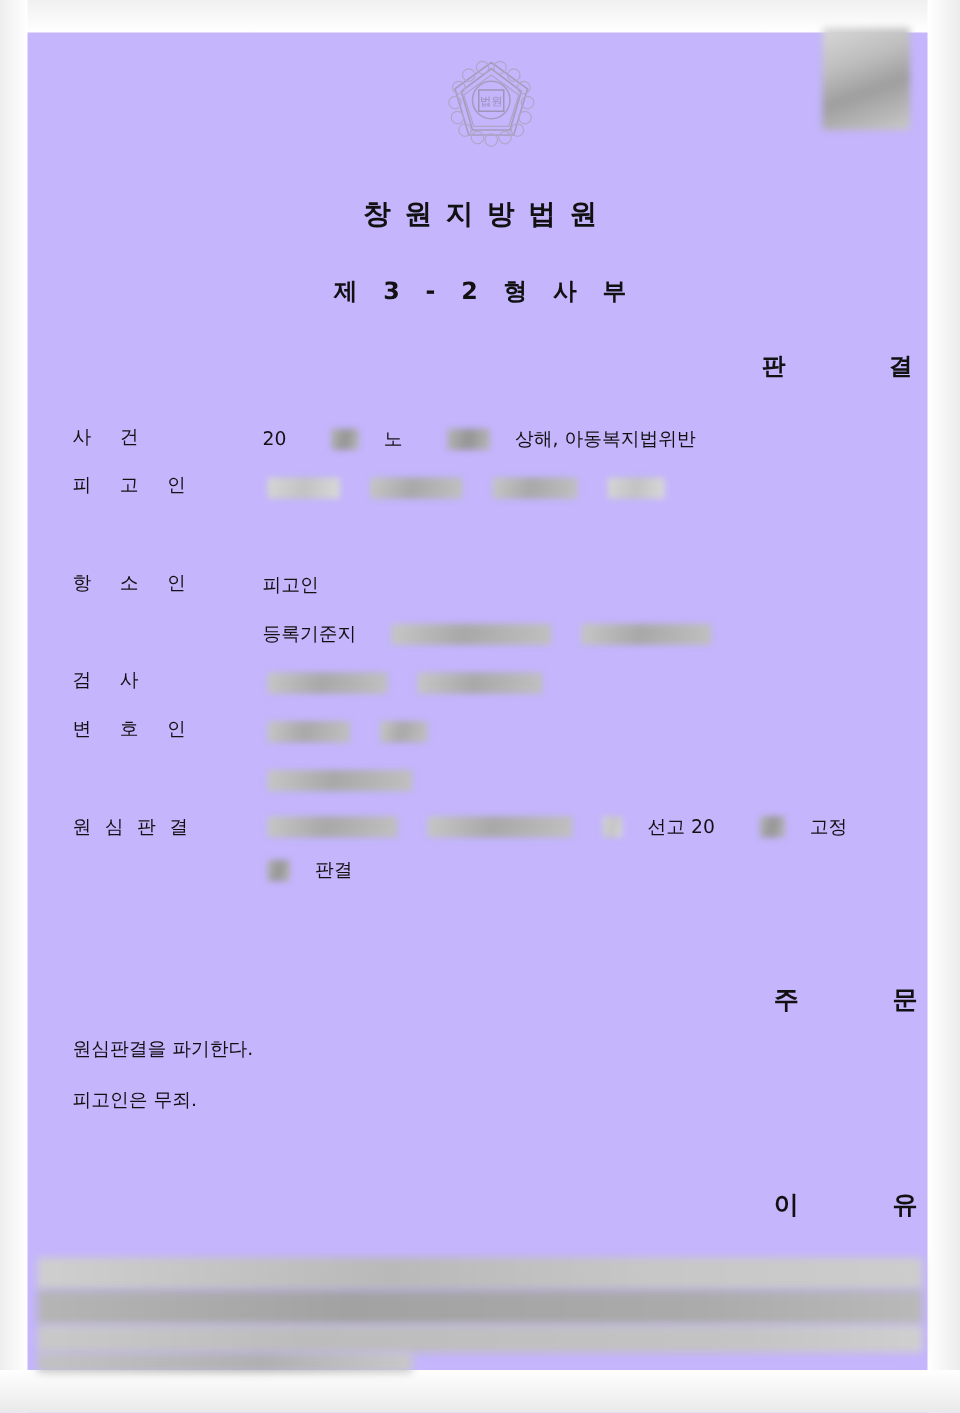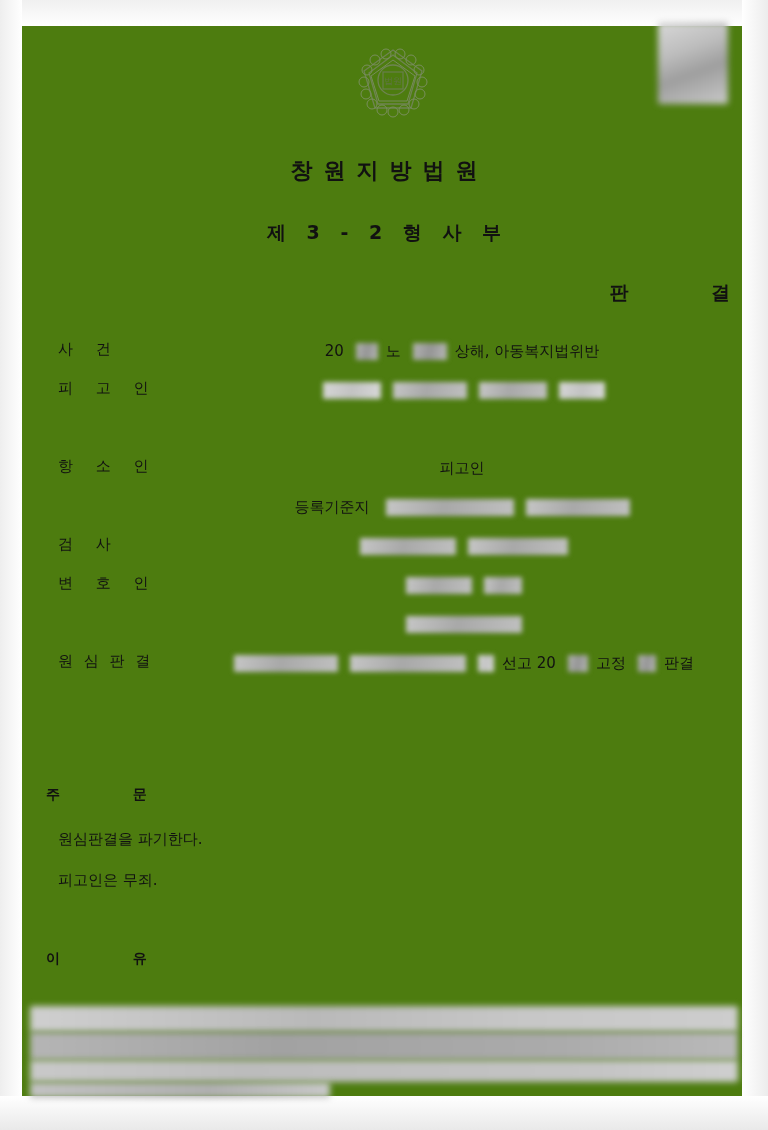--- a/index.html
+++ b/index.html
@@ -13,21 +13,21 @@
     position: relative;
     font-family: "DejaVu Sans", "Liberation Sans", sans-serif;
     color: #1a1a1a;
     overflow: hidden;
   }
 
   
   .page {
     position: absolute;
     inset: 0;
-    background: #4d7c0f;
+    background: #c4b5fd;
     text-decoration: underline;
   }
   
   .scan-shade-top {
     position: absolute;
     left: 0; top: 0; width: 768px; height: 26px;
     background: linear-gradient(to bottom, #f0f0f0, #ffffff);
     pointer-events: none;
   }
   .scan-shade-left {
@@ -127,26 +127,25 @@
     letter-spacing: 9px;
     white-space: nowrap;
     padding-top: 2px;
   }
   .field-label.tight { letter-spacing: 3px; }
   .field-value {
     flex: 1;
     display: flex;
     align-items: center;
     flex-wrap: wrap;
-    gap: 4px;
+    gap: 16px;
     font-size: 15px;
     color: #111;
     padding-top: 2px;
     min-height: 22px;
-    justify-content: center;
   }
   .sub-label {
     font-size: 15px;
     color: #111;
     margin-right: 8px;
     white-space: nowrap;
   }
   .txt { white-space: nowrap; }
 
   
@@ -162,23 +161,23 @@
   .rd.dark {
     background: linear-gradient(100deg, #b4b4b4, #949494 50%, #b8b8b8);
   }
   .rd.light {
     background: linear-gradient(100deg, #d6d6d6, #c2c2c2 50%, #d9d9d9);
   }
 
   
   .section-heading {
     position: absolute;
-    left: 12px; right: 0;
-    text-align: left;
-    font-size: 14px;
+    left: 2px; right: 0;
+    text-align: right;
+    font-size: 20px;
     font-weight: bold;
     letter-spacing: 34px;
     text-indent: 34px;
     color: #111;
   }
   #order-heading { top: 786px; }
   #reason-heading { top: 950px; }
 
   .order-line {
     position: absolute;

